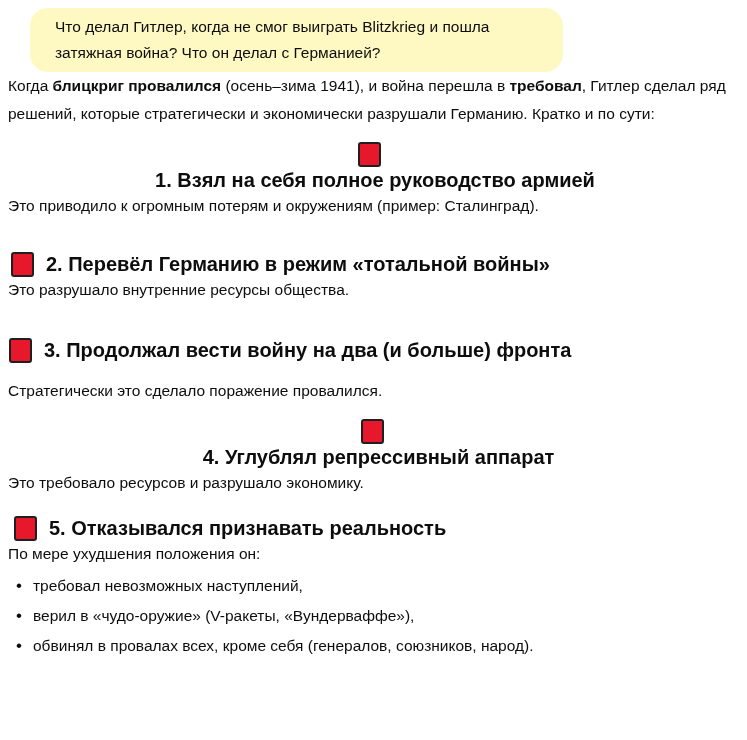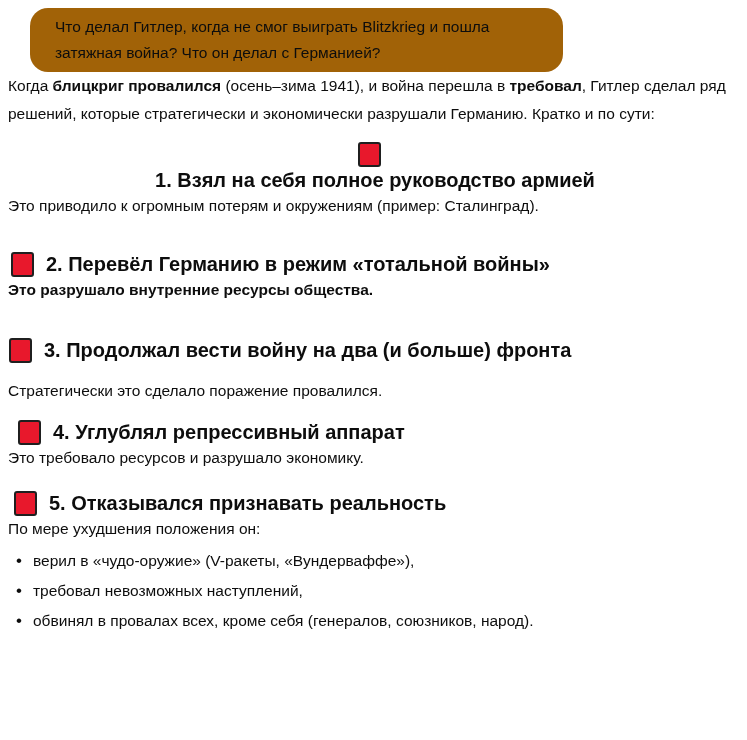--- a/index.html
+++ b/index.html
@@ -11,21 +11,21 @@
     color: #0d0d0d;
   }
   .chat {
     width: 747px;
     overflow: hidden;
   }
   
   .user-bubble {
     margin: 8px 0 0 30px;
     width: 533px;
-    background: #a16207;
+    background: #fef9c3;
     border-radius: 18px;
     padding: 6px 25px;
   }
   .user-bubble p {
     margin: 0;
     font-size: 15.5px;
     line-height: 26px;
     white-space: nowrap;
   }
   
@@ -61,24 +61,24 @@
   }
   .sec-b {
     font-size: 15.5px;
     line-height: 26px;
     white-space: nowrap;
   }
   
   .m-h1 { margin: 14px 0 0 3px; flex-direction: column; }
   .m-b1 { margin: 16px 0 0 5px; }
   .m-h2 { margin: 32px 0 0 3px; text-align: right; }
-  .m-b2 { margin: 14px 0 0 14px; font-weight: bold; }
+  .m-b2 { margin: 14px 0 0 14px; }
   .m-h3 { margin: 34px 0 15px 1px; }
   .m-b3 { margin: 16px 0 0 0; }
-  .m-h4 { margin: 15px 0 0 10px; }
+  .m-h4 { margin: 15px 0 0 10px; flex-direction: column; }
   .m-b4 { margin: 34px 0 0 0; }
   .m-h5 { margin: 19px 0 0 6px; text-align: right; }
   .lead {
     margin-top: 31px;
     font-size: 15.5px;
     line-height: 26px;
   }
   .bullets {
     list-style: none;
     margin: 6px 0 0 0;
@@ -138,19 +138,19 @@
     <p class="sec-b m-b4">Это требовало ресурсов и разрушало экономику.</p>
 
     <h3 class="sec-h m-h5">
       <span class="red-square" style="background: rgb(232, 24, 44);"></span>
       <span>5. Отказывался признавать реальность</span>
     </h3>
 
     <p class="lead">По мере ухудшения положения он:</p>
 
     <ul class="bullets">
+      <li>требовал невозможных наступлений,</li>
       <li>верил в «чудо-оружие» (V-ракеты, «Вундерваффе»),</li>
-      <li>требовал невозможных наступлений,</li>
       <li>обвинял в провалах всех, кроме себя (генералов, союзников, народ).</li>
     </ul>
 
   </div>
 </div>
 
 </body></html>

